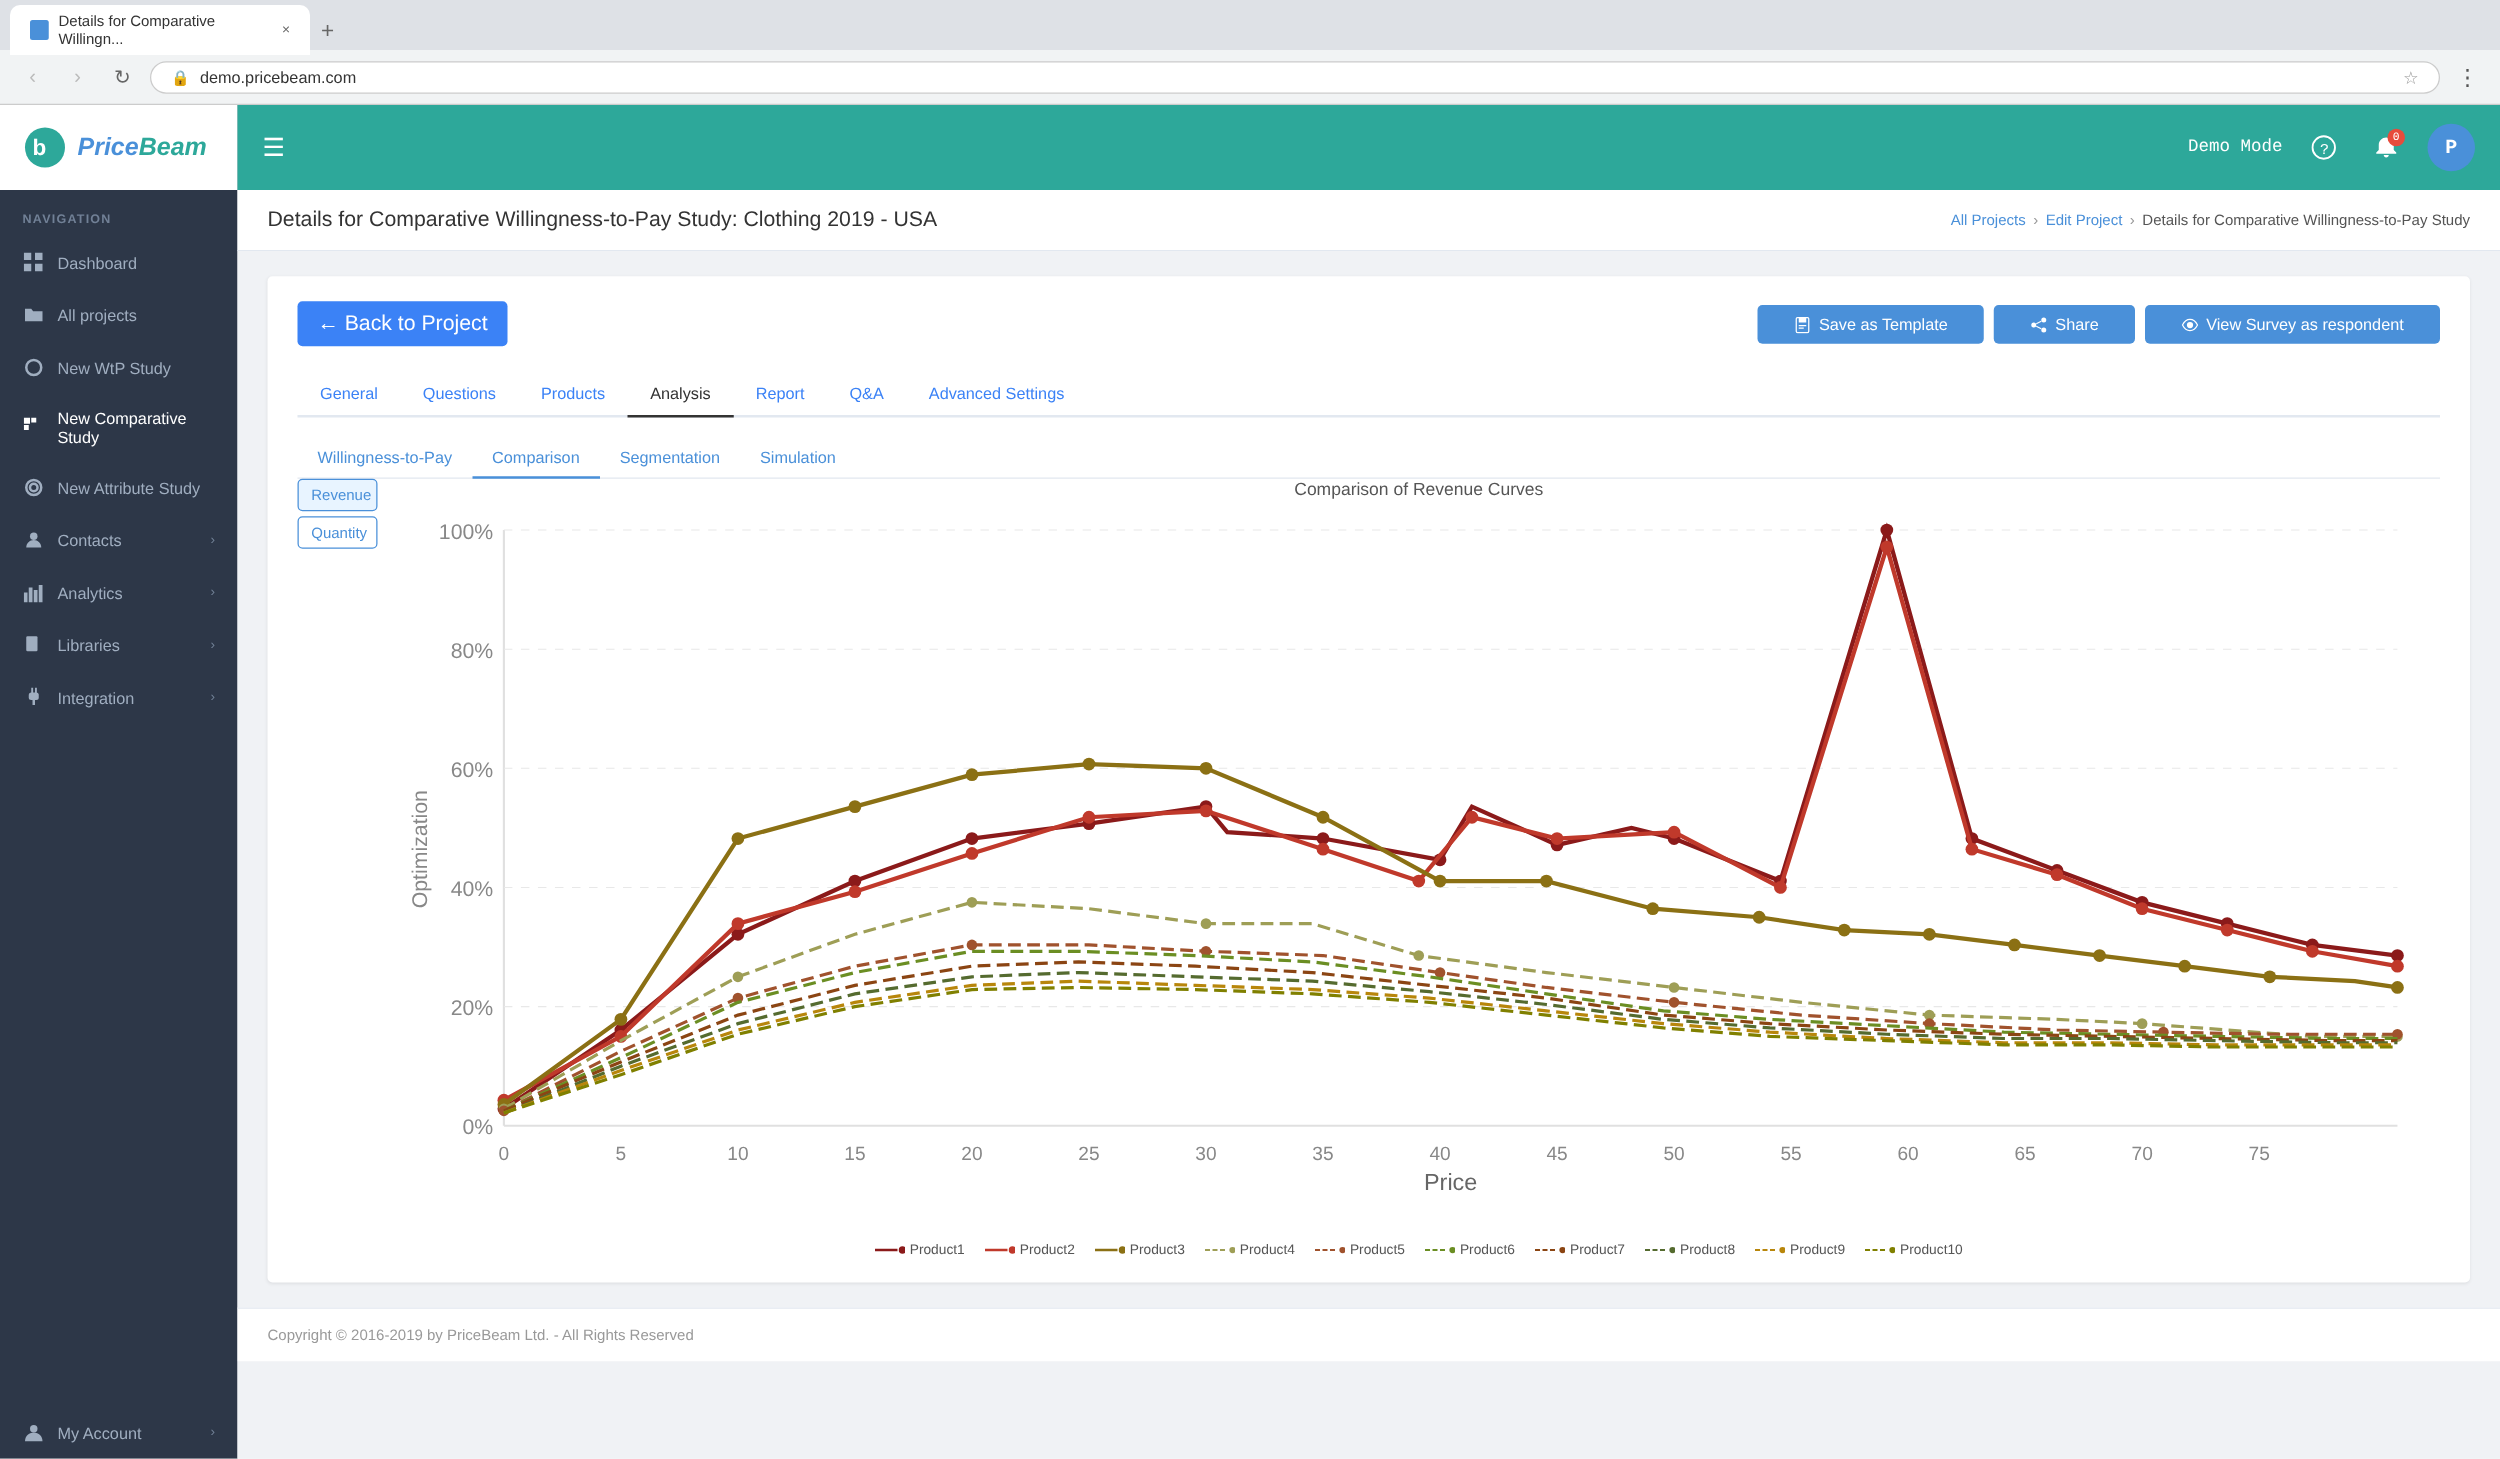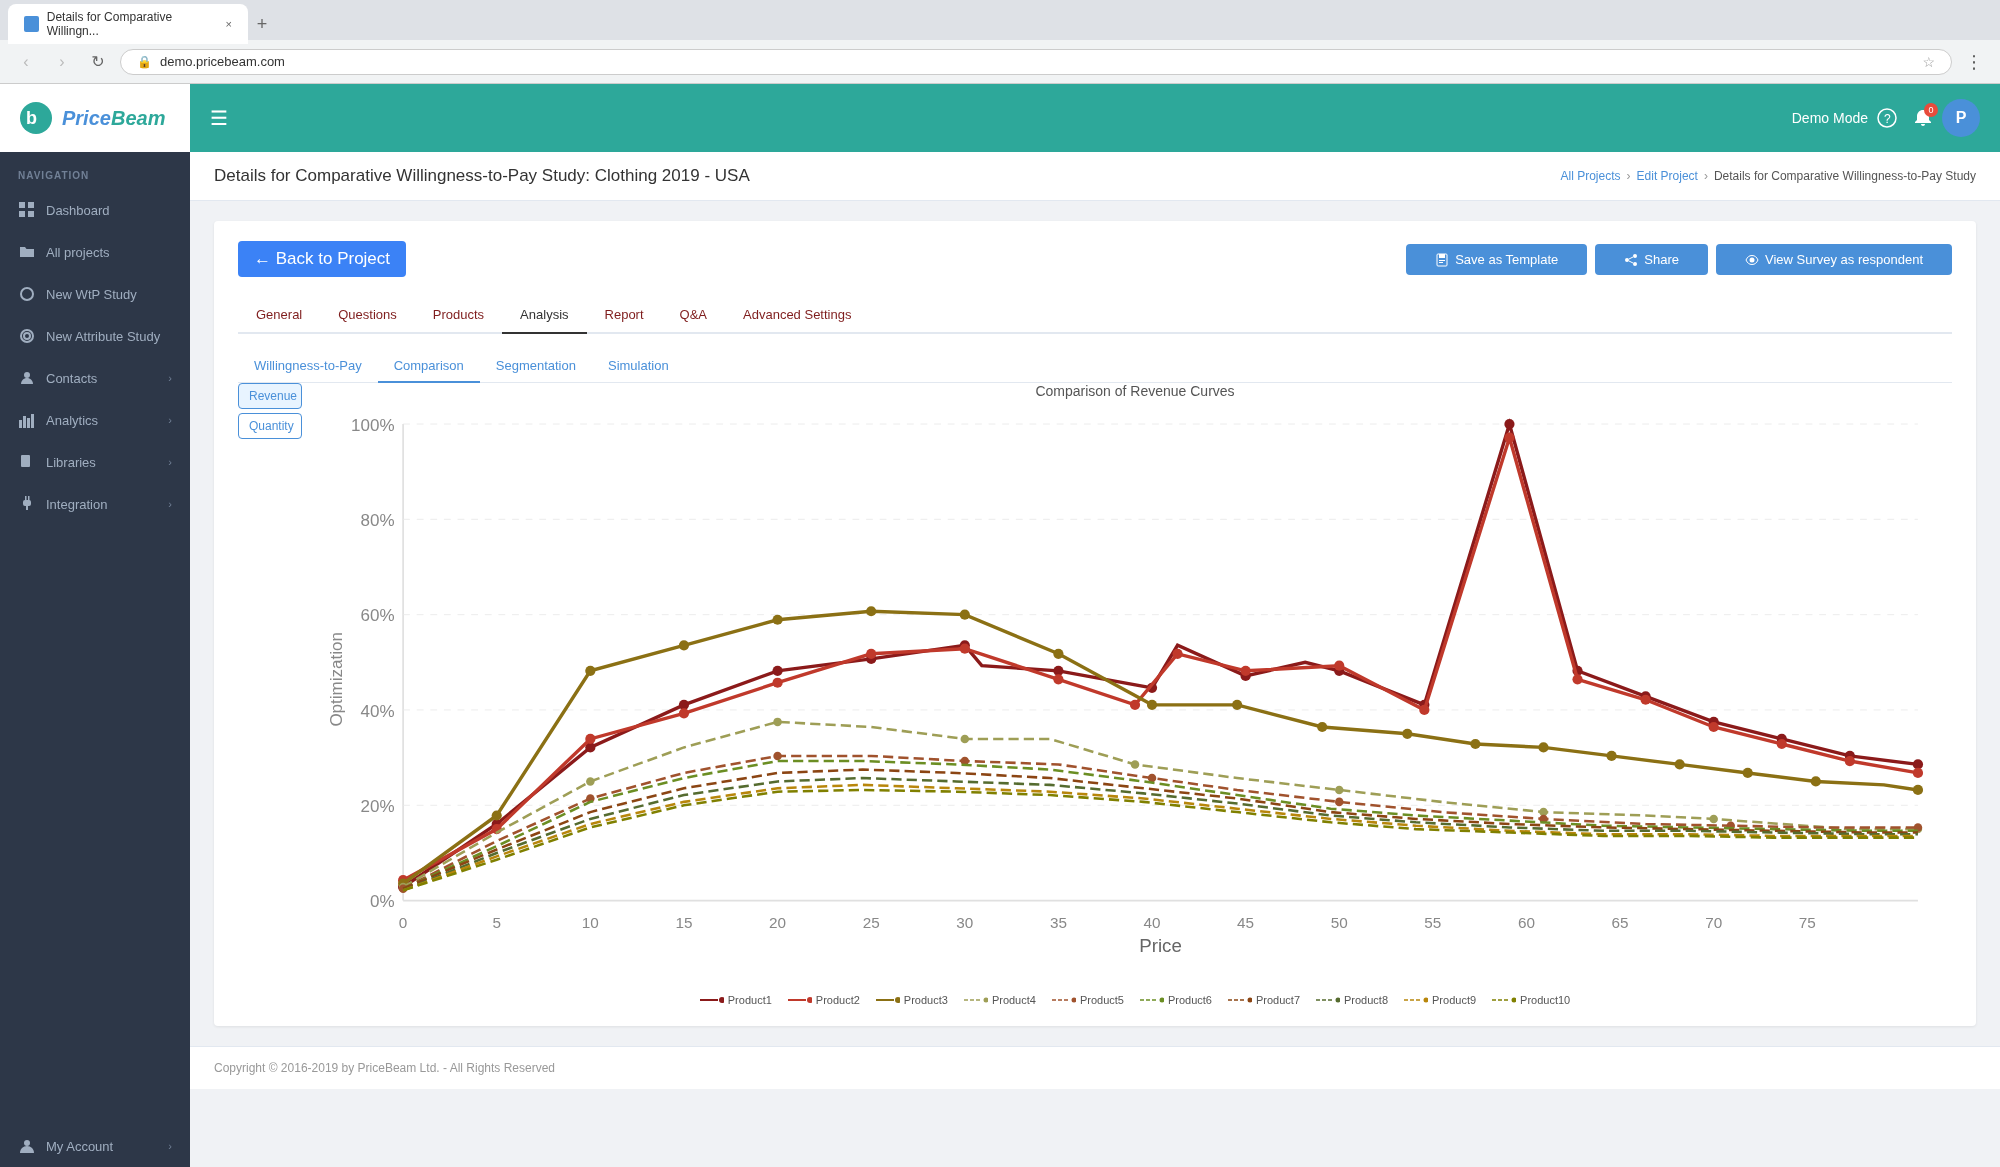--- a/index.html
+++ b/index.html
@@ -35,21 +35,21 @@
     .sidebar-item { display: flex; align-items: center; gap: 10px; padding: 12px 18px; cursor: pointer; color: #a0aec0; font-size: 13px; transition: background 0.2s; }
     .sidebar-item.active { color: white; }
     .sidebar-item-icon { width: 18px; height: 18px; display: flex; align-items: center; justify-content: center; flex-shrink: 0; }
     .sidebar-item-label { flex: 1; }
     .sidebar-item-arrow { font-size: 11px; color: #718096; }
     .sidebar-spacer { flex: 1; }
 
     
     .header { background: #2da89a; display: flex; align-items: center; padding: 0 20px; height: 68px; }
     .header-hamburger { color: white; font-size: 20px; cursor: pointer; margin-right: 16px; }
-    .header-right { display: flex; align-items: center; gap: 2px; margin-left: auto; }
+    .header-right { display: flex; align-items: center; gap: 16px; margin-left: auto; font-family: Liberation Mono, monospace; }
     .header-demo-mode { color: white; font-size: 14px; }
     .header-icon-btn { width: 34px; height: 34px; border-radius: 50%; display: flex; align-items: center; justify-content: center; color: white; cursor: pointer; position: relative; }
     .notification-badge { position: absolute; top: 2px; right: 2px; width: 14px; height: 14px; background: #e74c3c; border-radius: 50%; font-size: 9px; color: white; display: flex; align-items: center; justify-content: center; }
     .header-avatar { width: 38px; height: 38px; border-radius: 50%; background: #4a90d9; display: flex; align-items: center; justify-content: center; color: white; font-size: 16px; font-weight: 600; cursor: pointer; }
 
     
     .main-content { flex: 1; overflow: auto; background: #f0f2f5; }
     .main-header { background: white; padding: 14px 24px; border-bottom: 1px solid #e2e8f0; display: flex; align-items: center; justify-content: space-between; }
     .main-title { font-size: 17px; color: #333; font-weight: 500; }
     .breadcrumb { display: flex; align-items: center; gap: 6px; font-size: 12px; color: #666; }
@@ -62,21 +62,21 @@
     .study-card { background: white; border-radius: 4px; padding: 20px 24px; box-shadow: 0 1px 3px rgba(0,0,0,0.08); }
 
     
     .action-bar { display: flex; align-items: center; justify-content: space-between; margin-bottom: 20px; }
     .back-btn { background: #3b82f6; color: white; border: none; padding: 8px 16px; border-radius: 4px; cursor: pointer; display: flex; align-items: center; gap: 6px; font-size: 17px; }
     .action-btns { display: flex; gap: 8px; }
     .action-btn { background: #4a90d9; color: white; border: none; padding: 8px 29px; border-radius: 4px; cursor: pointer; display: flex; align-items: flex-end; gap: 6px; font-size: 13px; }
 
     
     .tabs { display: flex; border-bottom: 2px solid #e2e8f0; margin-bottom: 16px; }
-    .tab { padding: 10px 18px; cursor: pointer; color: #7f1d1d; font-size: 13px; border-bottom: 2px solid transparent; margin-bottom: -2px; }
+    .tab { padding: 10px 18px; cursor: pointer; color: #3b82f6; font-size: 13px; border-bottom: 2px solid transparent; margin-bottom: -2px; }
     .tab.active { border-bottom-color: #333; color: #333; font-weight: 500; }
 
     
     .sub-tabs { display: flex; border-bottom: 1px solid #e2e8f0; }
     .sub-tab { padding: 8px 16px; cursor: pointer; color: #4a90d9; font-size: 13px; border-bottom: 2px solid transparent; margin-bottom: -1px; }
     .sub-tab.active { border-bottom-color: #4a90d9; font-weight: 500; }
 
     
     .chart-section { display: flex; gap: 0; }
     .chart-sidebar { display: flex; flex-direction: column; gap: 4px; padding-right: 16px; width: 80px; flex-shrink: 0; }
@@ -155,20 +155,30 @@
 
     <div class="sidebar-item">
       <div class="sidebar-item-icon">
         <svg width="16" height="16" viewBox="0 0 16 16" fill="none" stroke="currentColor" stroke-width="2">
             <circle cx="8" cy="8" r="6"></circle>
           </svg>
       </div>
       <span class="sidebar-item-label">New WtP Study</span>
     </div>
 
+    <div class="sidebar-item active">
+      <div class="sidebar-item-icon">
+        <svg width="16" height="16" viewBox="0 0 16 16" fill="currentColor">
+            <rect x="0" y="0" width="5" height="5"></rect>
+            <rect x="6" y="0" width="4" height="4"></rect>
+            <rect x="0" y="6" width="4" height="4"></rect>
+          </svg>
+      </div>
+      <span class="sidebar-item-label">New Comparative Study</span>
+    </div>
 
     <div class="sidebar-item">
       <div class="sidebar-item-icon">
         <svg width="16" height="16" viewBox="0 0 16 16" fill="none" stroke="currentColor" stroke-width="2">
             <circle cx="8" cy="8" r="3"></circle>
             <circle cx="8" cy="8" r="6"></circle>
           </svg>
       </div>
       <span class="sidebar-item-label">New Attribute Study</span>
     </div>

